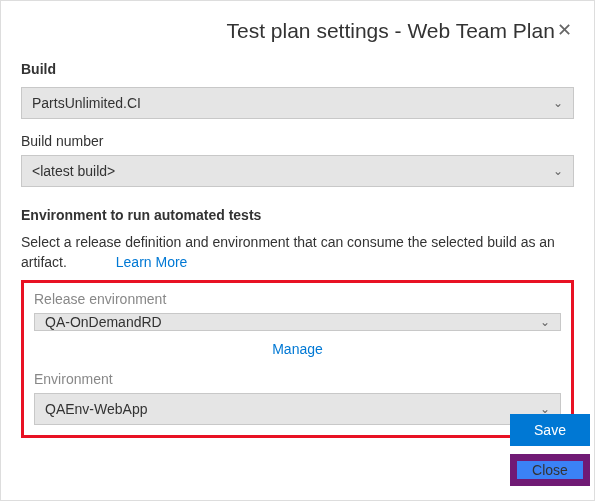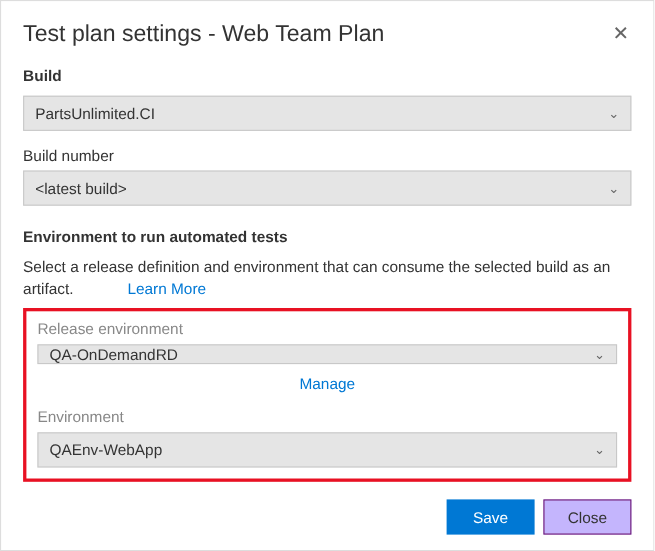--- a/index.html
+++ b/index.html
@@ -18,21 +18,21 @@
     }
     .dialog {
       width: 100%;
       height: 100%;
       border: 1px solid #ddd;
       padding: 18px 20px;
       position: relative;
     }
     .dialog-header {
       display: flex;
-      justify-content: space-between;
+      justify-content: flex-end;
       align-items: flex-start;
       margin-bottom: 18px;
     }
     .dialog-title {
       font-size: 21px;
       font-weight: 300;
       color: #333;
     }
     .close-icon {
       font-size: 18px;
@@ -100,40 +100,41 @@
       flex: 1;
     }
     .manage-link {
       color: #0078d4;
       font-size: 14px;
       cursor: pointer;
     }
     .button-bar {
       position: absolute;
       bottom: 14px;
-      right: 20px;
+      right: 4px;
       display: flex;
       gap: 8px;
+      flex-direction: column;
     }
     .btn {
       min-width: 80px;
       height: 32px;
       border: none;
       font-size: 14px;
       cursor: pointer;
       font-family: inherit;
     }
     .btn-primary {
       background: #0078d4;
       color: #fff;
     }
     .btn-secondary {
-      background: #c4b5fd;
+      background: #3b82f6;
       color: #333;
-      border: 1px solid #701a75;
+      border: 7px solid #701a75;
     }
     .env-section {
       margin-top: 20px;
     }
   </style>
 </head>
 <body>
 
 <div class="dialog">
   <div class="dialog-header">

